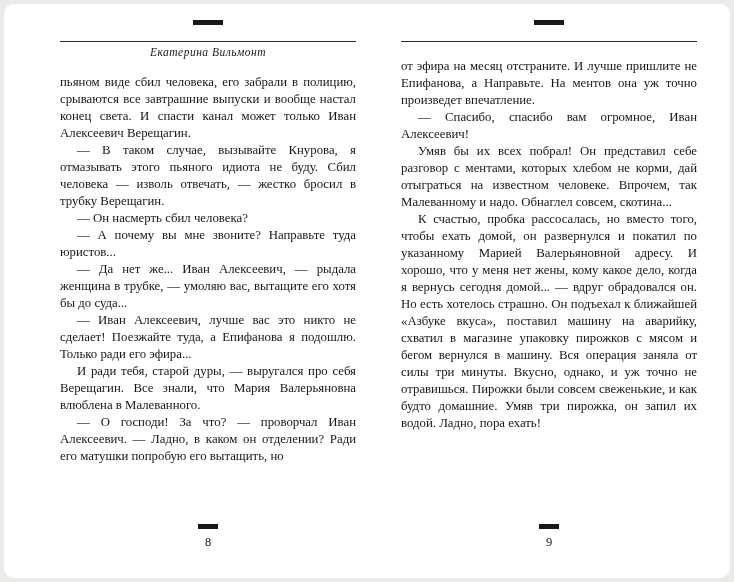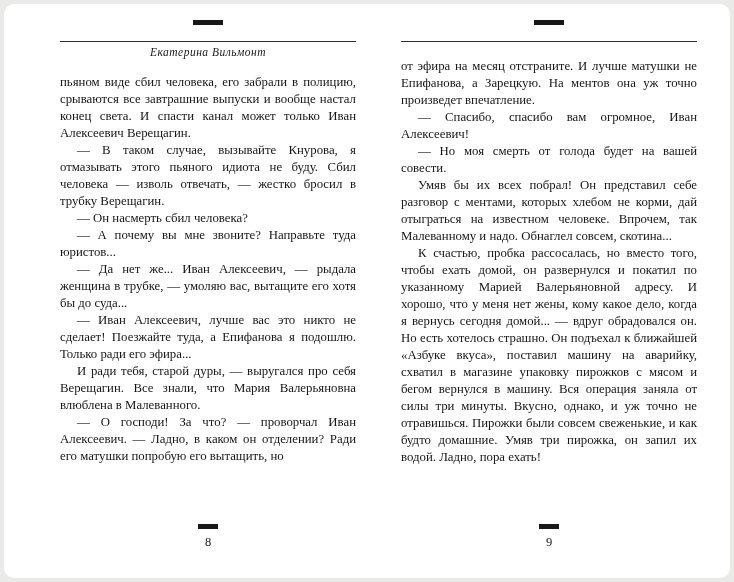--- a/index.html
+++ b/index.html
@@ -96,23 +96,22 @@
         <div class="page-num">8</div>
       </div>
     </div>
   </div>
 
   <div class="page page-right">
     <div class="col">
       <div class="ornament-top"></div>
       <div class="head-rule"></div>
       <div class="body-text">
-          <p class="para">от эфира на месяц отстраните. И лучше матушки не Епифанова, а Зарецкую. На ментов она уж точно произведет впечатление.</p>
+          <p class="para">от эфира на месяц отстраните. И лучше пришлите не Епифанова, а Направьте. На ментов она уж точно произведет впечатление.</p>
           <p class="para indent">— Спасибо, спасибо вам огромное, Иван Алексеевич!</p>
-          <p class="para indent">— Но моя смерть от голода будет на вашей совести.</p>
           <p class="para indent">Умяв бы их всех побрал! Он представил себе разговор с ментами, которых хлебом не корми, дай отыграться на известном человеке. Впрочем, так Малеванному и надо. Обнаглел совсем, скотина...</p>
           <p class="para indent">К счастью, пробка рассосалась, но вместо того, чтобы ехать домой, он развернулся и покатил по указанному Марией Валерьяновной адресу. И хорошо, что у меня нет жены, кому какое дело, когда я вернусь сегодня домой... — вдруг обрадовался он. Но есть хотелось страшно. Он подъехал к ближайшей «Азбуке вкуса», поставил машину на аварийку, схватил в магазине упаковку пирожков с мясом и бегом вернулся в машину. Вся операция заняла от силы три минуты. Вкусно, однако, и уж точно не отравишься. Пирожки были совсем свеженькие, и как будто домашние. Умяв три пирожка, он запил их водой. Ладно, пора ехать!</p>
         </div>
       <div class="footer">
         <div class="foot-bar"></div>
         <div class="page-num">9</div>
       </div>
     </div>
   </div>
 

